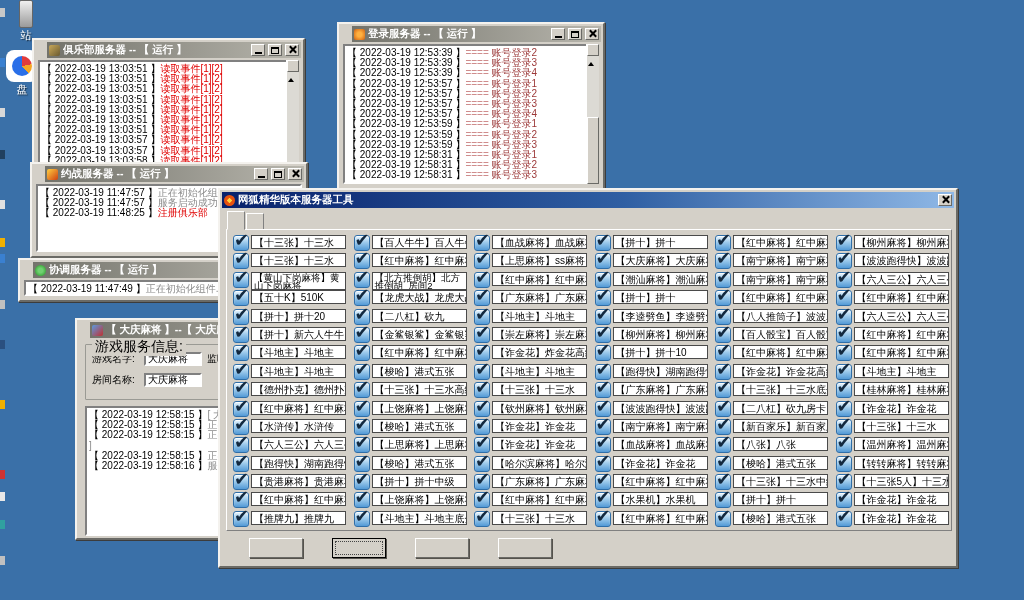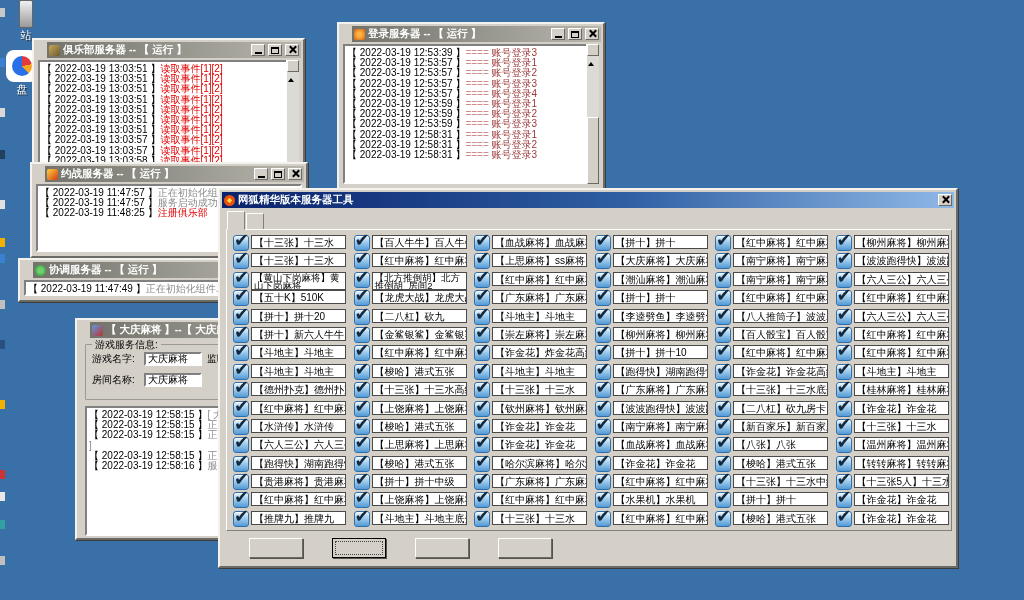--- a/index.html
+++ b/index.html
@@ -46,21 +46,21 @@
   #win-club   { left:32px;  top:38px;  width:273px; height:134px; z-index:1; }
   #win-club .logbox { left:4px; right:4px; top:20px; bottom:4px; }
   #win-login  { left:337px; top:22px;  width:268px; height:168px; z-index:1; }
   #win-login .logbox { left:4px; right:4px; top:20px; bottom:4px; }
   #win-yz     { left:30px;  top:162px; width:278px; height:96px;  z-index:2; }
   #win-yz .logbox { left:4px; right:4px; top:20px; bottom:4px; }
   #win-xt     { left:18px;  top:258px; width:278px; height:44px;  z-index:2; }
   #win-xt .logbox { left:4px; right:4px; top:20px; bottom:4px; }
   #win-dq     { left:75px;  top:318px; width:290px; height:222px; z-index:3; }
   #dq-group { position:absolute; left:8px; top:24px; width:272px; height:56px; border:1px solid #9a9a94; border-radius:1px; }
-  #dq-group .glabel { position:absolute; top:-7px; left:6px; background:#d4d0c8; font-size:10px; padding:0 3px; }
+  #dq-group .glabel { position:absolute; top:-7px; left:6px; background:#d4d0c8; font-size:14px; padding:0 3px; }
   .dq-row { display:flex; align-items:center; font-size:10px; margin:7px 0 0 6px; }
   .dq-row .flab { width:52px; flex:none; }
   .dq-input { width:58px; height:14px; background:#fff; border:2px solid; border-color:#808080 #fff #fff #808080; font-size:10px; line-height:10px; padding:0 2px; overflow:hidden; white-space:nowrap; }
   .dq-row:nth-child(3) .dq-input { width:120px; }
   .dq-row .fsuf { margin-left:5px; white-space:nowrap; }
   #dq-log { left:8px; top:86px; width:272px; height:130px; }
 
   
   #win-main { left:218px; top:188px; width:740px; height:380px; z-index:5; }
   #win-main .tabs { position:absolute; left:7px; top:21px; display:flex; align-items:flex-end; }
@@ -151,21 +151,23 @@
       </span>
     <span class="tb-btn">
         <span class="g-max"></span>
       </span>
     <span class="tb-btn">
         <span class="g-close"></span>
       </span>
   </div>
   <div class="logbox">
 
+  <div class="log-line brown"><span class="t">【 2022-03-19 12:53:39 】</span><span class="p">==== </span><span class="m">账号登录2</span></div>
       <div class="log-line brown"><span class="t">【 2022-03-19 12:53:39 】</span><span class="p">==== </span><span class="m">账号登录3</span></div>
+      <div class="log-line brown"><span class="t">【 2022-03-19 12:53:39 】</span><span class="p">==== </span><span class="m">账号登录4</span></div>
       <div class="log-line brown"><span class="t">【 2022-03-19 12:53:57 】</span><span class="p">==== </span><span class="m">账号登录1</span></div>
       <div class="log-line brown"><span class="t">【 2022-03-19 12:53:57 】</span><span class="p">==== </span><span class="m">账号登录2</span></div>
       <div class="log-line brown"><span class="t">【 2022-03-19 12:53:57 】</span><span class="p">==== </span><span class="m">账号登录3</span></div>
       <div class="log-line brown"><span class="t">【 2022-03-19 12:53:57 】</span><span class="p">==== </span><span class="m">账号登录4</span></div>
       <div class="log-line brown"><span class="t">【 2022-03-19 12:53:59 】</span><span class="p">==== </span><span class="m">账号登录1</span></div>
       <div class="log-line brown"><span class="t">【 2022-03-19 12:53:59 】</span><span class="p">==== </span><span class="m">账号登录2</span></div>
       <div class="log-line brown"><span class="t">【 2022-03-19 12:53:59 】</span><span class="p">==== </span><span class="m">账号登录3</span></div>
       <div class="log-line brown"><span class="t">【 2022-03-19 12:58:31 】</span><span class="p">==== </span><span class="m">账号登录1</span></div>
       <div class="log-line brown"><span class="t">【 2022-03-19 12:58:31 】</span><span class="p">==== </span><span class="m">账号登录2</span></div>
       <div class="log-line brown"><span class="t">【 2022-03-19 12:58:31 】</span><span class="p">==== </span><span class="m">账号登录3</span></div>

